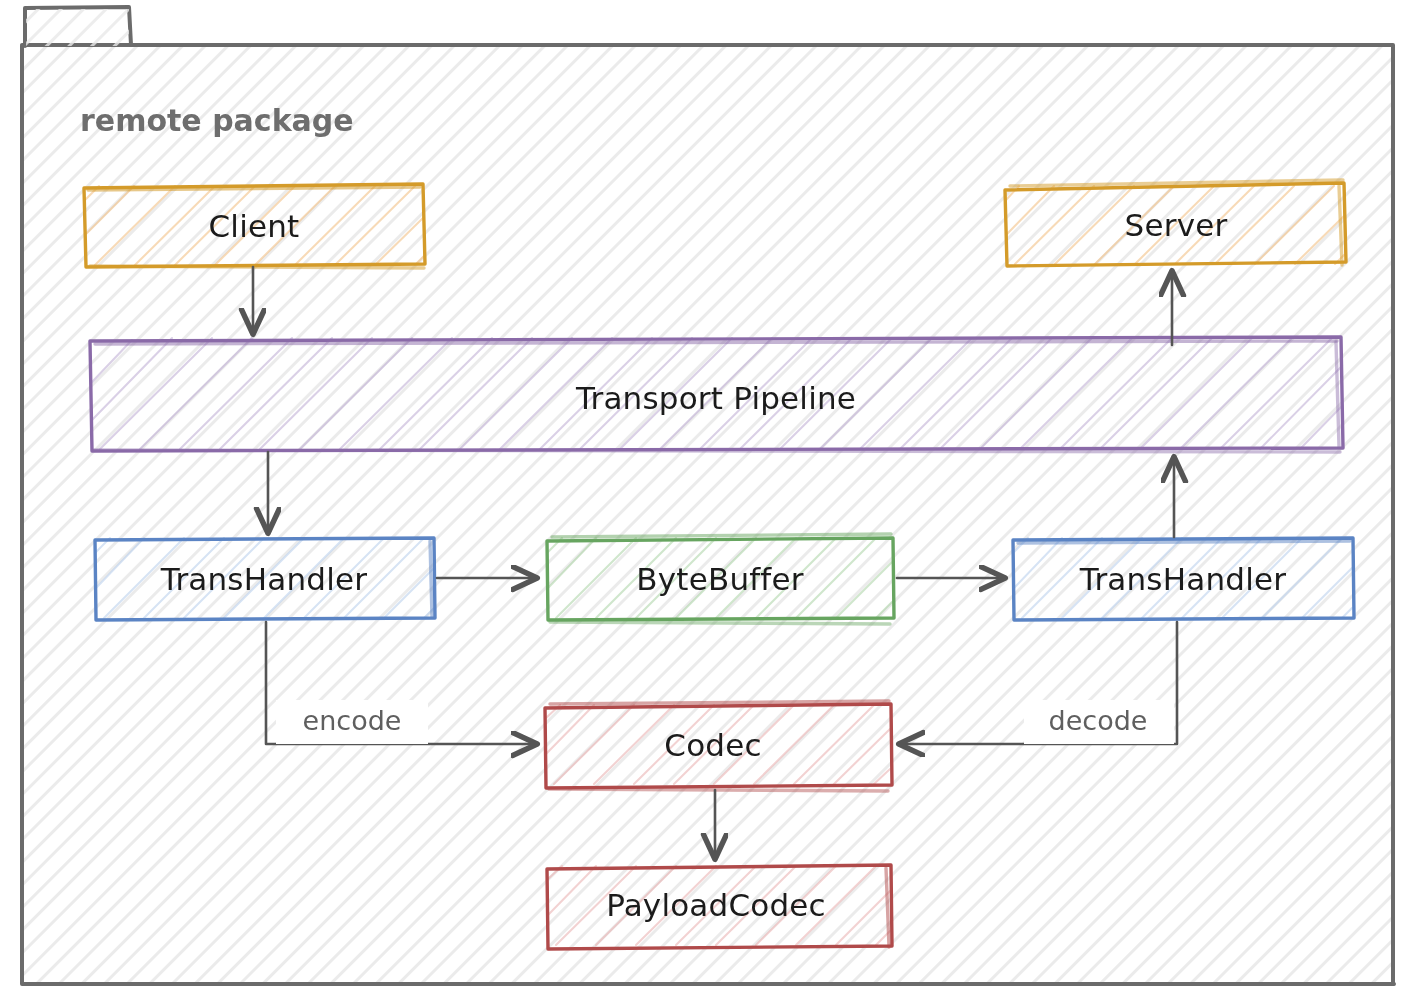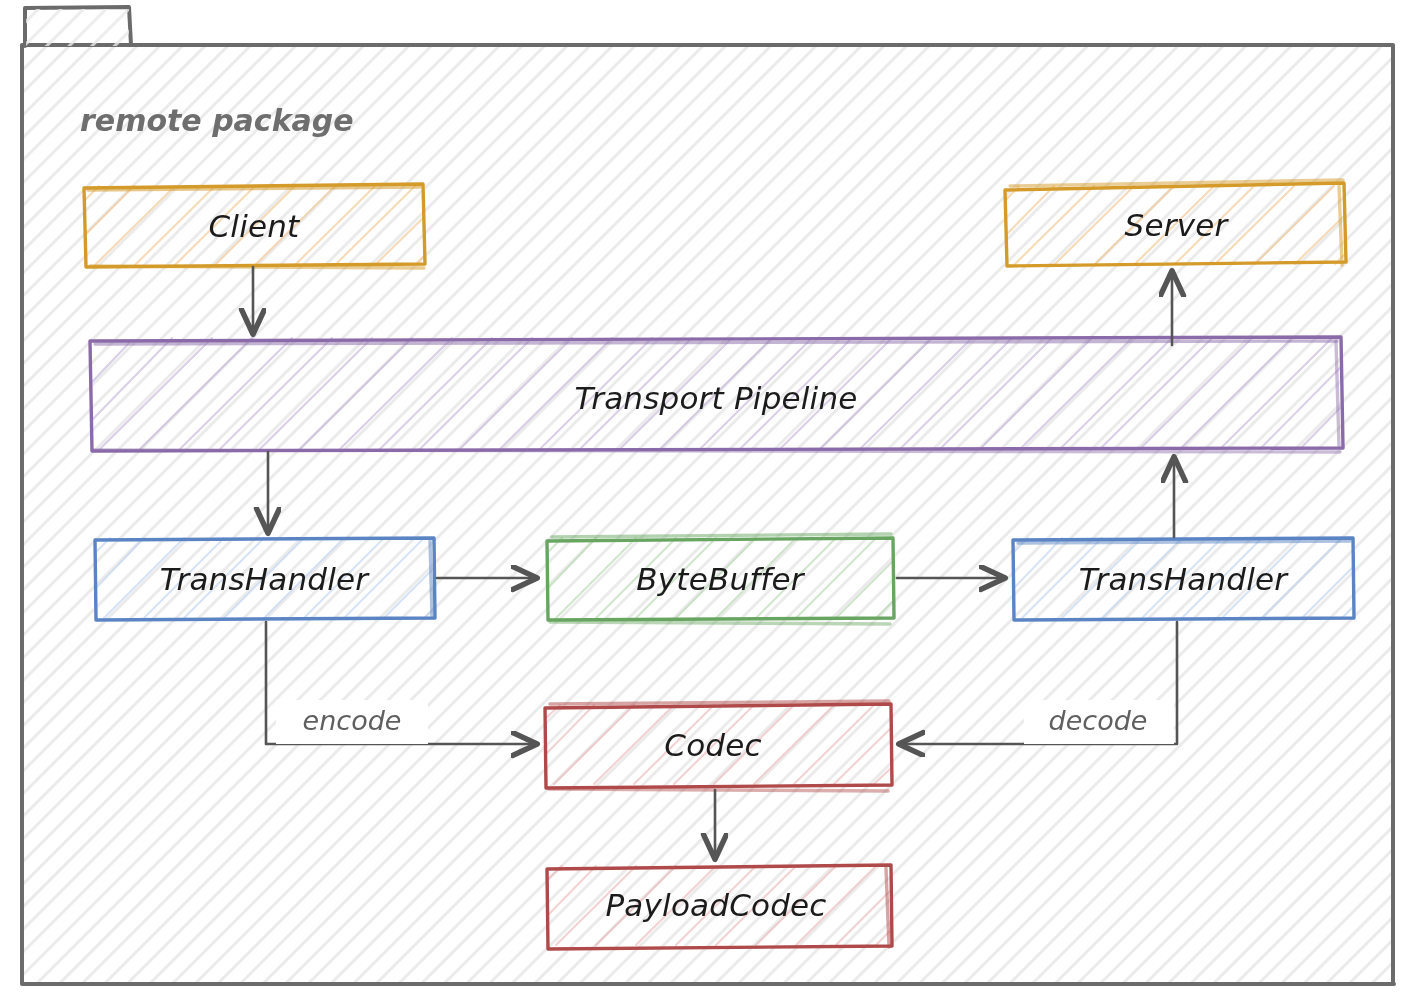--- a/index.html
+++ b/index.html
@@ -10,21 +10,20 @@
   }
   body {
     font-family: "DejaVu Sans", sans-serif;
   }
   #stage {
     position: relative;
     width: 1404px;
     height: 998px;
     background: #ffffff;
     overflow: hidden;
-    font-style: italic;
   }
   svg.diagram {
     position: absolute;
     left: 0;
     top: 0;
     width: 1404px;
     height: 998px;
   }
   .node-label {
     font-family: "DejaVu Sans", sans-serif;

